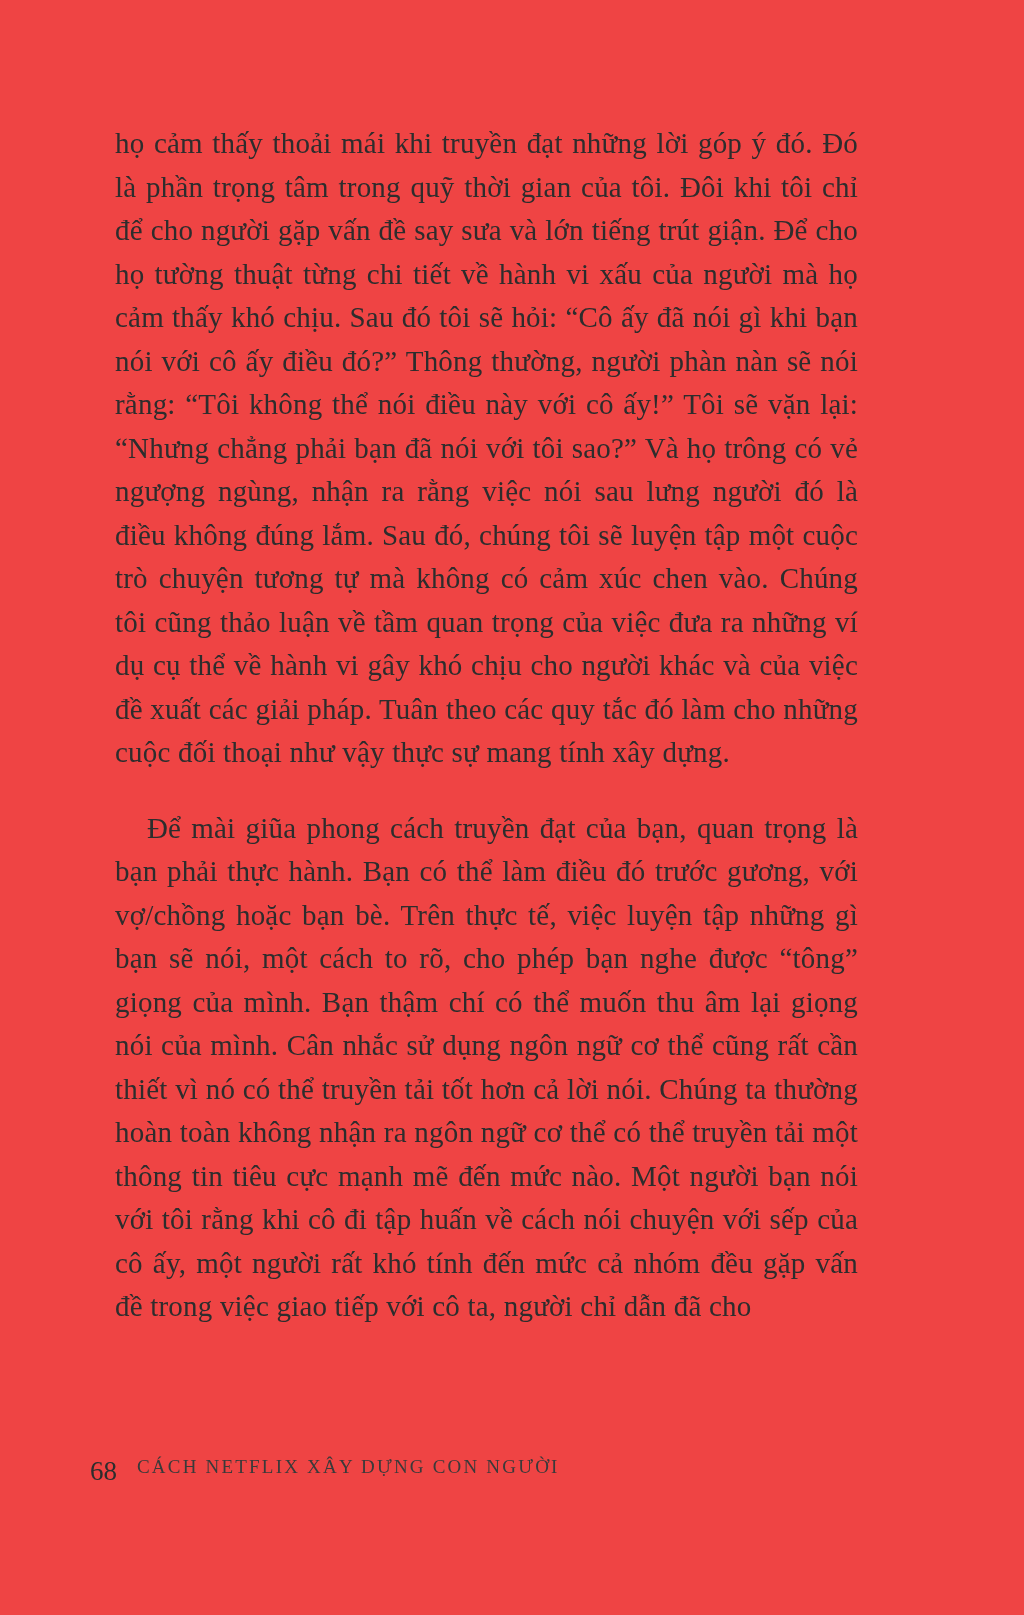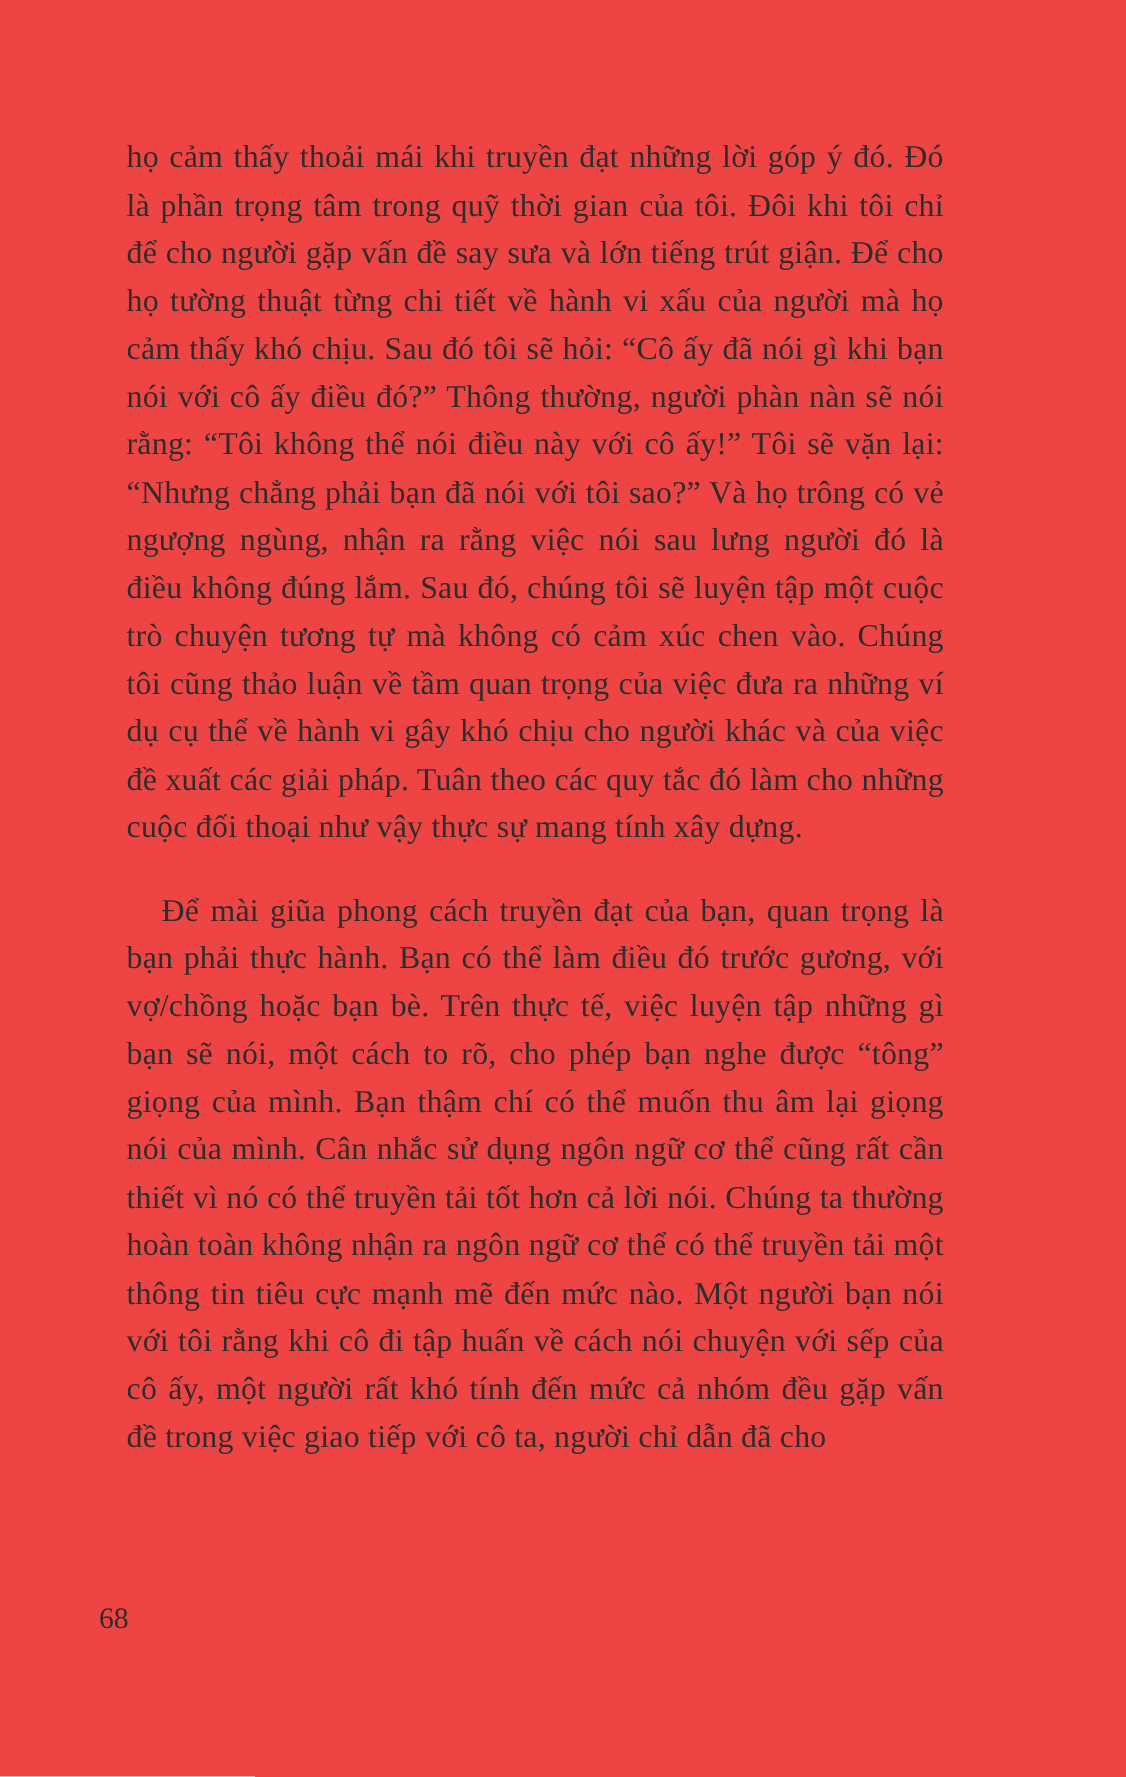--- a/index.html
+++ b/index.html
@@ -58,14 +58,15 @@
 <body>
 
 <div class="page">
   <main class="content">
     <p class="para">họ cảm thấy thoải mái khi truyền đạt những lời góp ý đó. Đó là phần trọng tâm trong quỹ thời gian của tôi. Đôi khi tôi chỉ để cho người gặp vấn đề say sưa và lớn tiếng trút giận. Để cho họ tường thuật từng chi tiết về hành vi xấu của người mà họ cảm thấy khó chịu. Sau đó tôi sẽ hỏi: “Cô ấy đã nói gì khi bạn nói với cô ấy điều đó?” Thông thường, người phàn nàn sẽ nói rằng: “Tôi không thể nói điều này với cô ấy!” Tôi sẽ vặn lại: “Nhưng chẳng phải bạn đã nói với tôi sao?” Và họ trông có vẻ ngượng ngùng, nhận ra rằng việc nói sau lưng người đó là điều không đúng lắm. Sau đó, chúng tôi sẽ luyện tập một cuộc trò chuyện tương tự mà không có cảm xúc chen vào. Chúng tôi cũng thảo luận về tầm quan trọng của việc đưa ra những ví dụ cụ thể về hành vi gây khó chịu cho người khác và của việc đề xuất các giải pháp. Tuân theo các quy tắc đó làm cho những cuộc đối thoại như vậy thực sự mang tính xây dựng.</p>
     <p class="para">Để mài giũa phong cách truyền đạt của bạn, quan trọng là bạn phải thực hành. Bạn có thể làm điều đó trước gương, với vợ/chồng hoặc bạn bè. Trên thực tế, việc luyện tập những gì bạn sẽ nói, một cách to rõ, cho phép bạn nghe được “tông” giọng của mình. Bạn thậm chí có thể muốn thu âm lại giọng nói của mình. Cân nhắc sử dụng ngôn ngữ cơ thể cũng rất cần thiết vì nó có thể truyền tải tốt hơn cả lời nói. Chúng ta thường hoàn toàn không nhận ra ngôn ngữ cơ thể có thể truyền tải một thông tin tiêu cực mạnh mẽ đến mức nào. Một người bạn nói với tôi rằng khi cô đi tập huấn về cách nói chuyện với sếp của cô ấy, một người rất khó tính đến mức cả nhóm đều gặp vấn đề trong việc giao tiếp với cô ta, người chỉ dẫn đã cho</p>
   </main>
 
   <footer class="footer">
     <span class="pagenum">68</span>
+    <span class="running-title">CÁCH NETFLIX XÂY DỰNG CON NGƯỜI</span>
   </footer>
 </div>
 
 </body></html>

